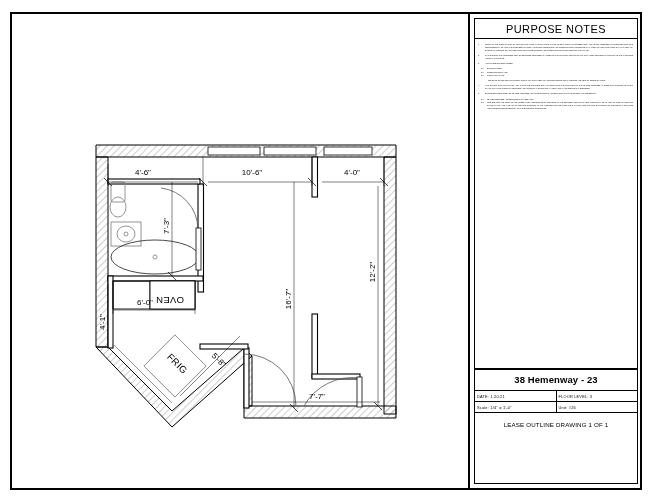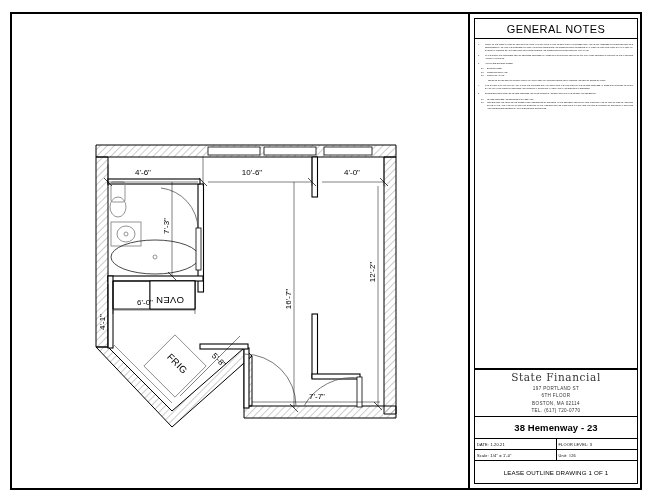--- a/index.html
+++ b/index.html
@@ -244,21 +244,21 @@
       <g>
         <text class="applabel" text-anchor="middle" transform="translate(158,283) rotate(180)" x="0" y="0">OVEN</text>
         <text class="applabel" text-anchor="middle" transform="translate(163,352) rotate(45)" x="0" y="0">FRIG</text>
       </g>
     </svg>
   </div>
 
   <div id="notes-panel">
 
     <div id="notes-box">
-      <div id="notes-title">GENERAL NOTES</div>
+      <div id="notes-title">PURPOSE NOTES</div>
       <div id="notes-body">
 
         <div class="note-item">
           <span class="note-num">1.</span>
           <span class="note-txt">PRIOR TO THE PREPARATION OF TENANT'S DRAWING,  THIS DRAWING IS FOR INFORMATIONAL PURPOSES ONLY AND IS NOT INTENDED TO PRECLUDE TENANT'S RESPONSIBILITY TO VISIT THE PREMISES TO VERIFY EXISTING CONDITIONS AND CONSTRUCTION TO ENSURE THAT WORK OF TENANT'S WORK SHALL CAUSE ANY EXISTING LANDLORD OR ADJACENT TENANTS IMPROVEMENTS AND CONSTRUCTION TO BE CONFLICT WITH SAME.</span>
         </div>
 
         <div class="note-item">
           <span class="note-num">2.</span>
           <span class="note-txt">IN THE EVENT THE PROPOSED TENANT REQUIRES REQUIRED CHANGES TO THE EXISTING TENANT SPACE, THEY MUST REQUEST  IN WRITING TO THE LANDLORD APPROVAL TO DO SO.</span>
@@ -297,29 +297,20 @@
         </div>
         <div class="note-sub">
           <span class="note-num">5.2</span>
           <span class="note-txt">USEABLE SQUARE FOOTAGE MEASURED FROM CENTERLINE OF DEMISING WALLS BETWEEN TENANT SPACES, FINISHED FACE OF TENANT SIDE OF COMMON SPACE WALLS, AND FACE OF GLAZING OR EXTERIOR WALLS.  USEABLE SQUARE FOOTAGE IS CALCULATED WITHOUT EXCLUSION OF STRUCTURAL COLUMNS AND PROJECTIONS NECESSARY TO THE BUILDING'S STRUCTURE.</span>
         </div>
 
       </div>
     </div>
 
     <div id="titleblock">
-      <div id="tb-company">
-        <div class="co-name">State Financial</div>
-        <div class="co-addr">
-          <div>197 PORTLAND ST</div>
-          <div>6TH FLOOR</div>
-          <div>BOSTON, MA 02114</div>
-          <div>TEL. (617) 720-0770</div>
-        </div>
-      </div>
       <div id="tb-project">38 Hemenway - 23</div>
       <div class="tb-row">
         <div class="tb-cell left">DATE:  1.20.21</div>
         <div class="tb-cell">FLOOR LEVEL: 3</div>
       </div>
       <div class="tb-row">
         <div class="tb-cell left">Scale:  1/4" = 1'-0"</div>
         <div class="tb-cell">Unit: #26</div>
       </div>
       <div id="tb-footer">LEASE OUTLINE DRAWING 1 OF 1</div>

